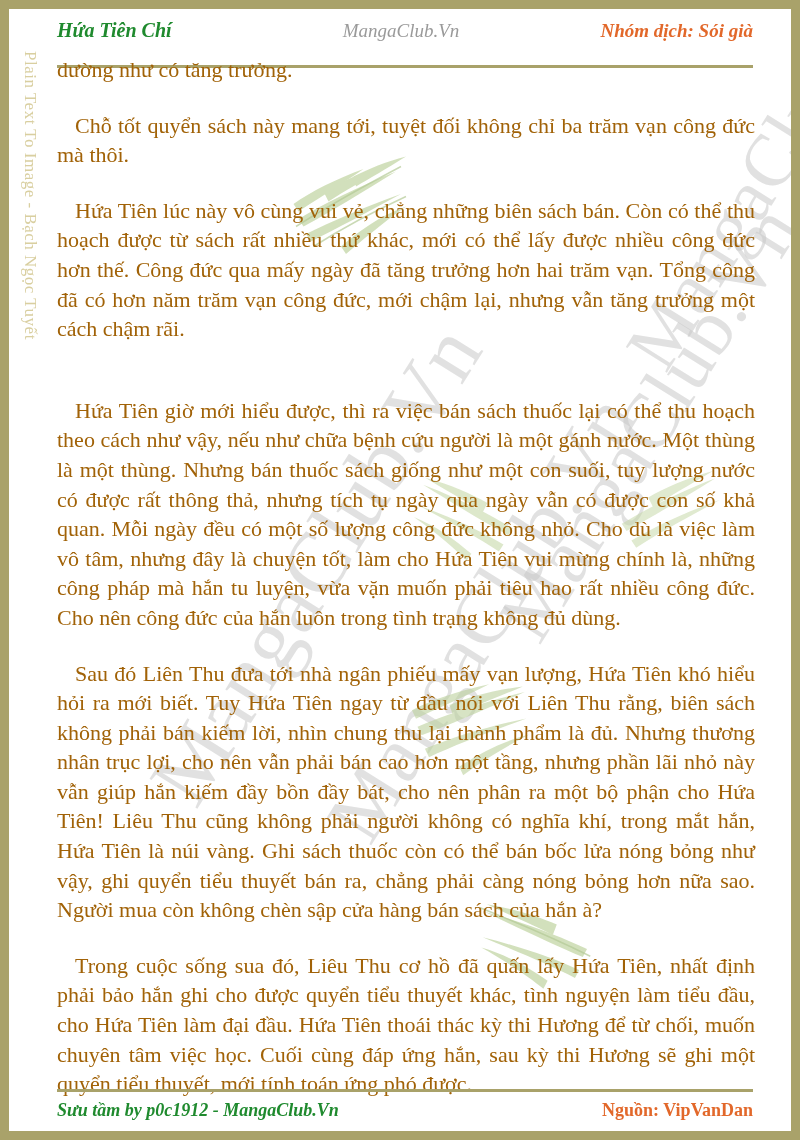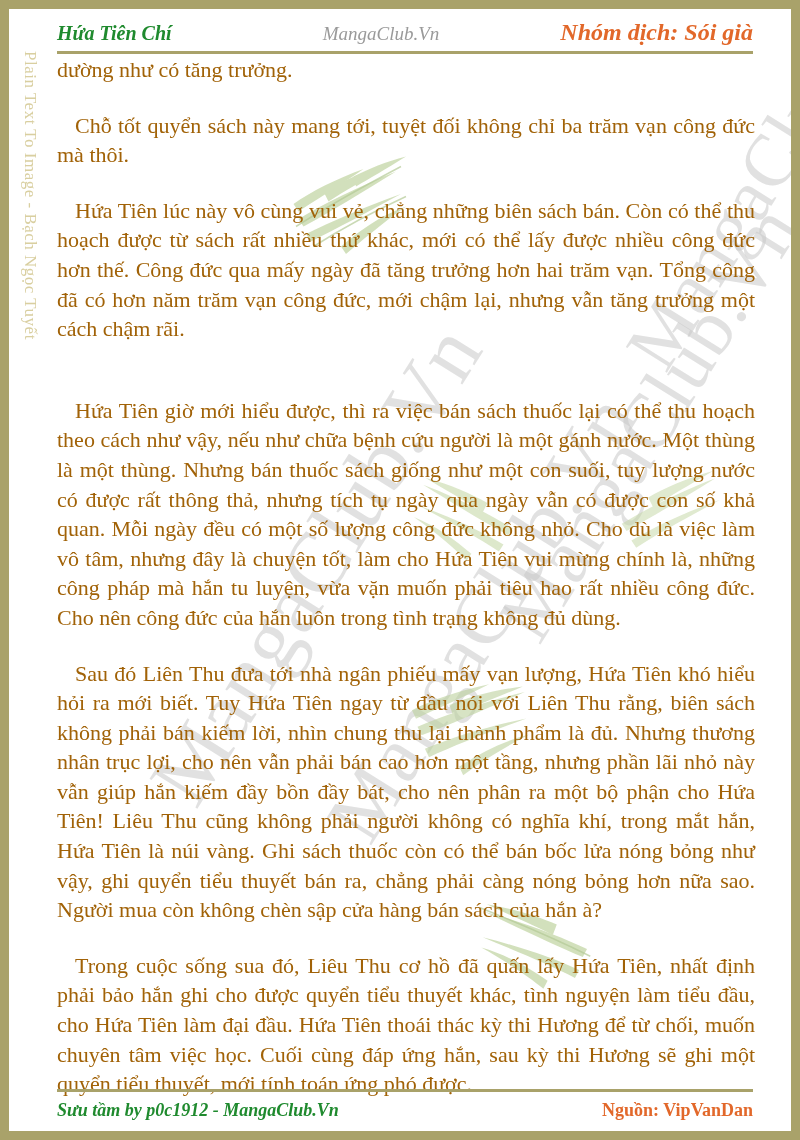--- a/index.html
+++ b/index.html
@@ -85,40 +85,40 @@
   .header {
     position: absolute;
     left: 48px;
     right: 38px;
     top: 10px;
     z-index: 2;
     display: flex;
     align-items: baseline;
     justify-content: space-between;
     border-bottom: 3px solid #a9a26a;
-    padding-bottom: 5px;
+    padding-bottom: 23px;
   }
   .hdr-left {
     font-style: italic;
     font-weight: bold;
     font-size: 20px;
     color: #1f8a2e;
     white-space: nowrap;
   }
   .hdr-mid {
     font-style: italic;
     font-size: 19px;
     color: #9a9a9a;
     white-space: nowrap;
     margin-left: 30px;
   }
   .hdr-right {
     font-style: italic;
     font-weight: bold;
-    font-size: 24px;
+    font-size: 19px;
     color: #e2682a;
     white-space: nowrap;
   }
 
   
   .content {
     position: absolute;
     left: 48px;
     right: 36px;
     top: 46px;

